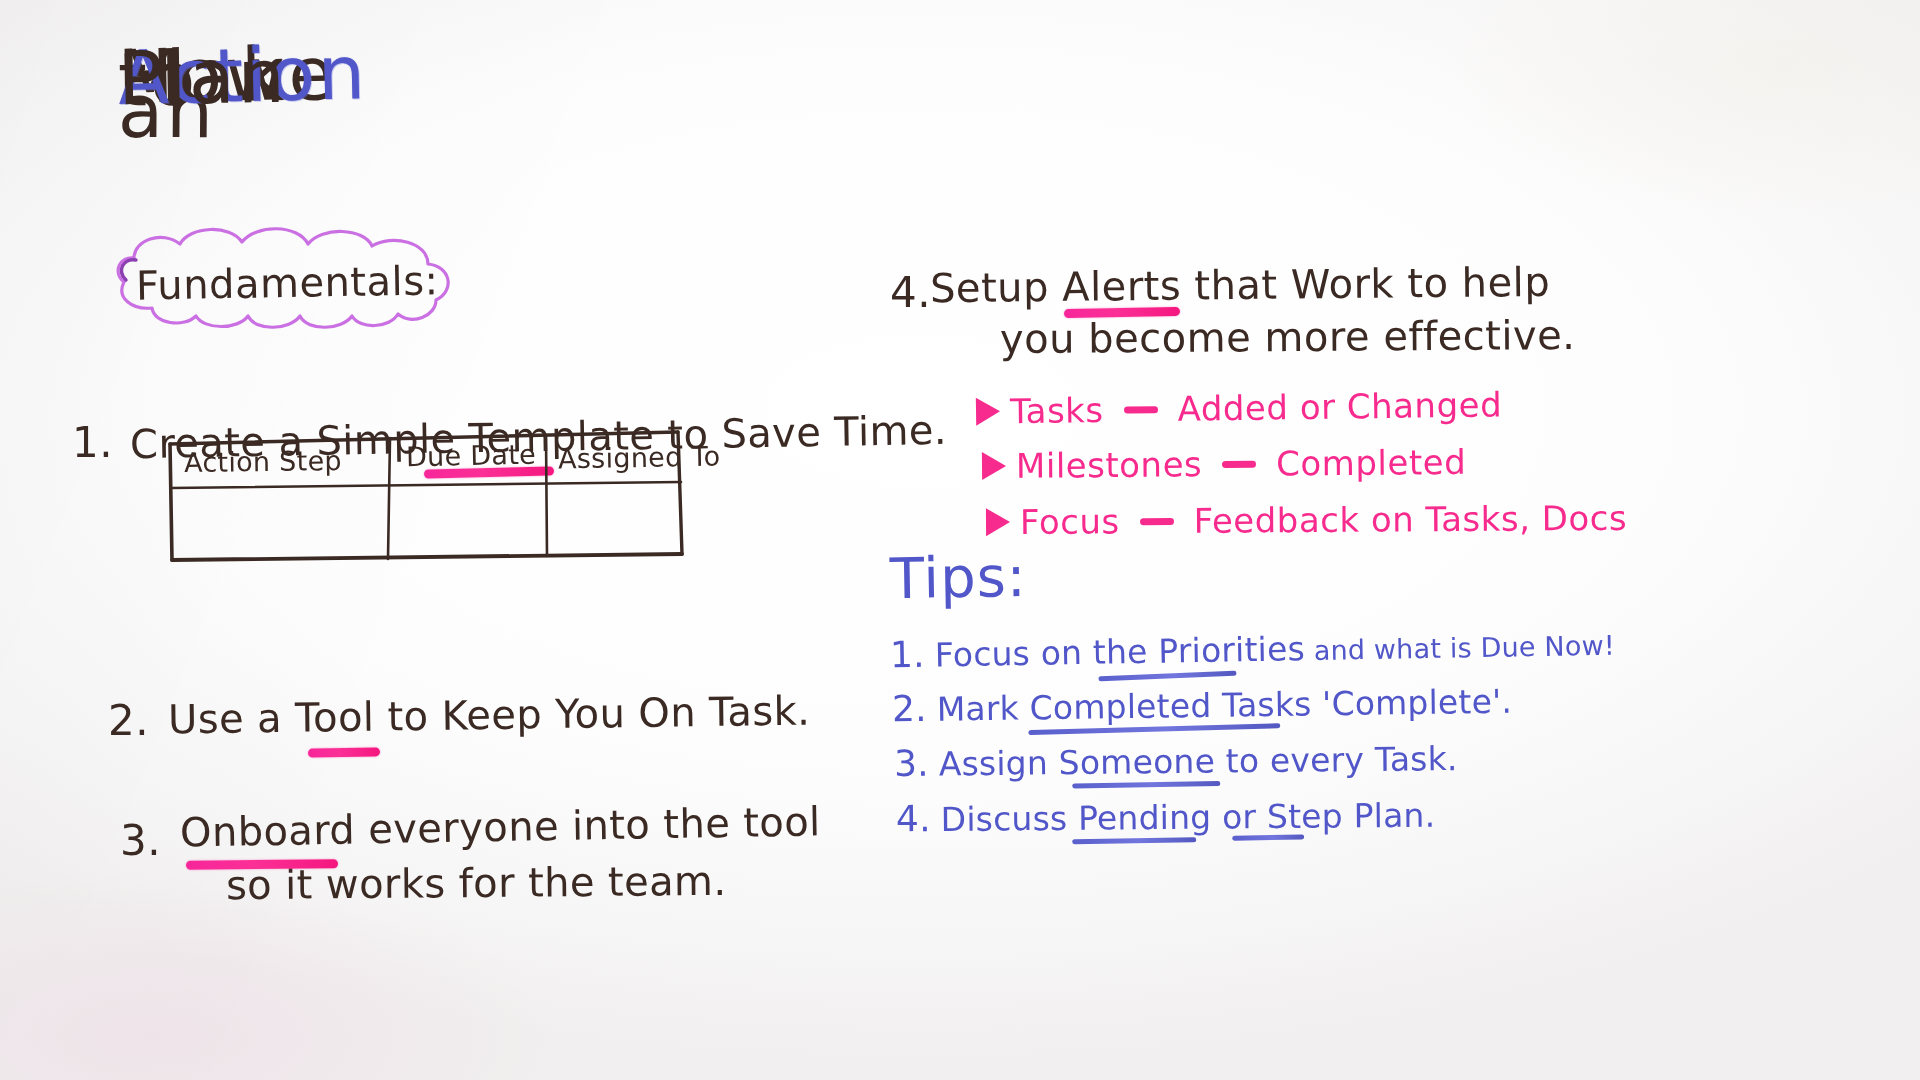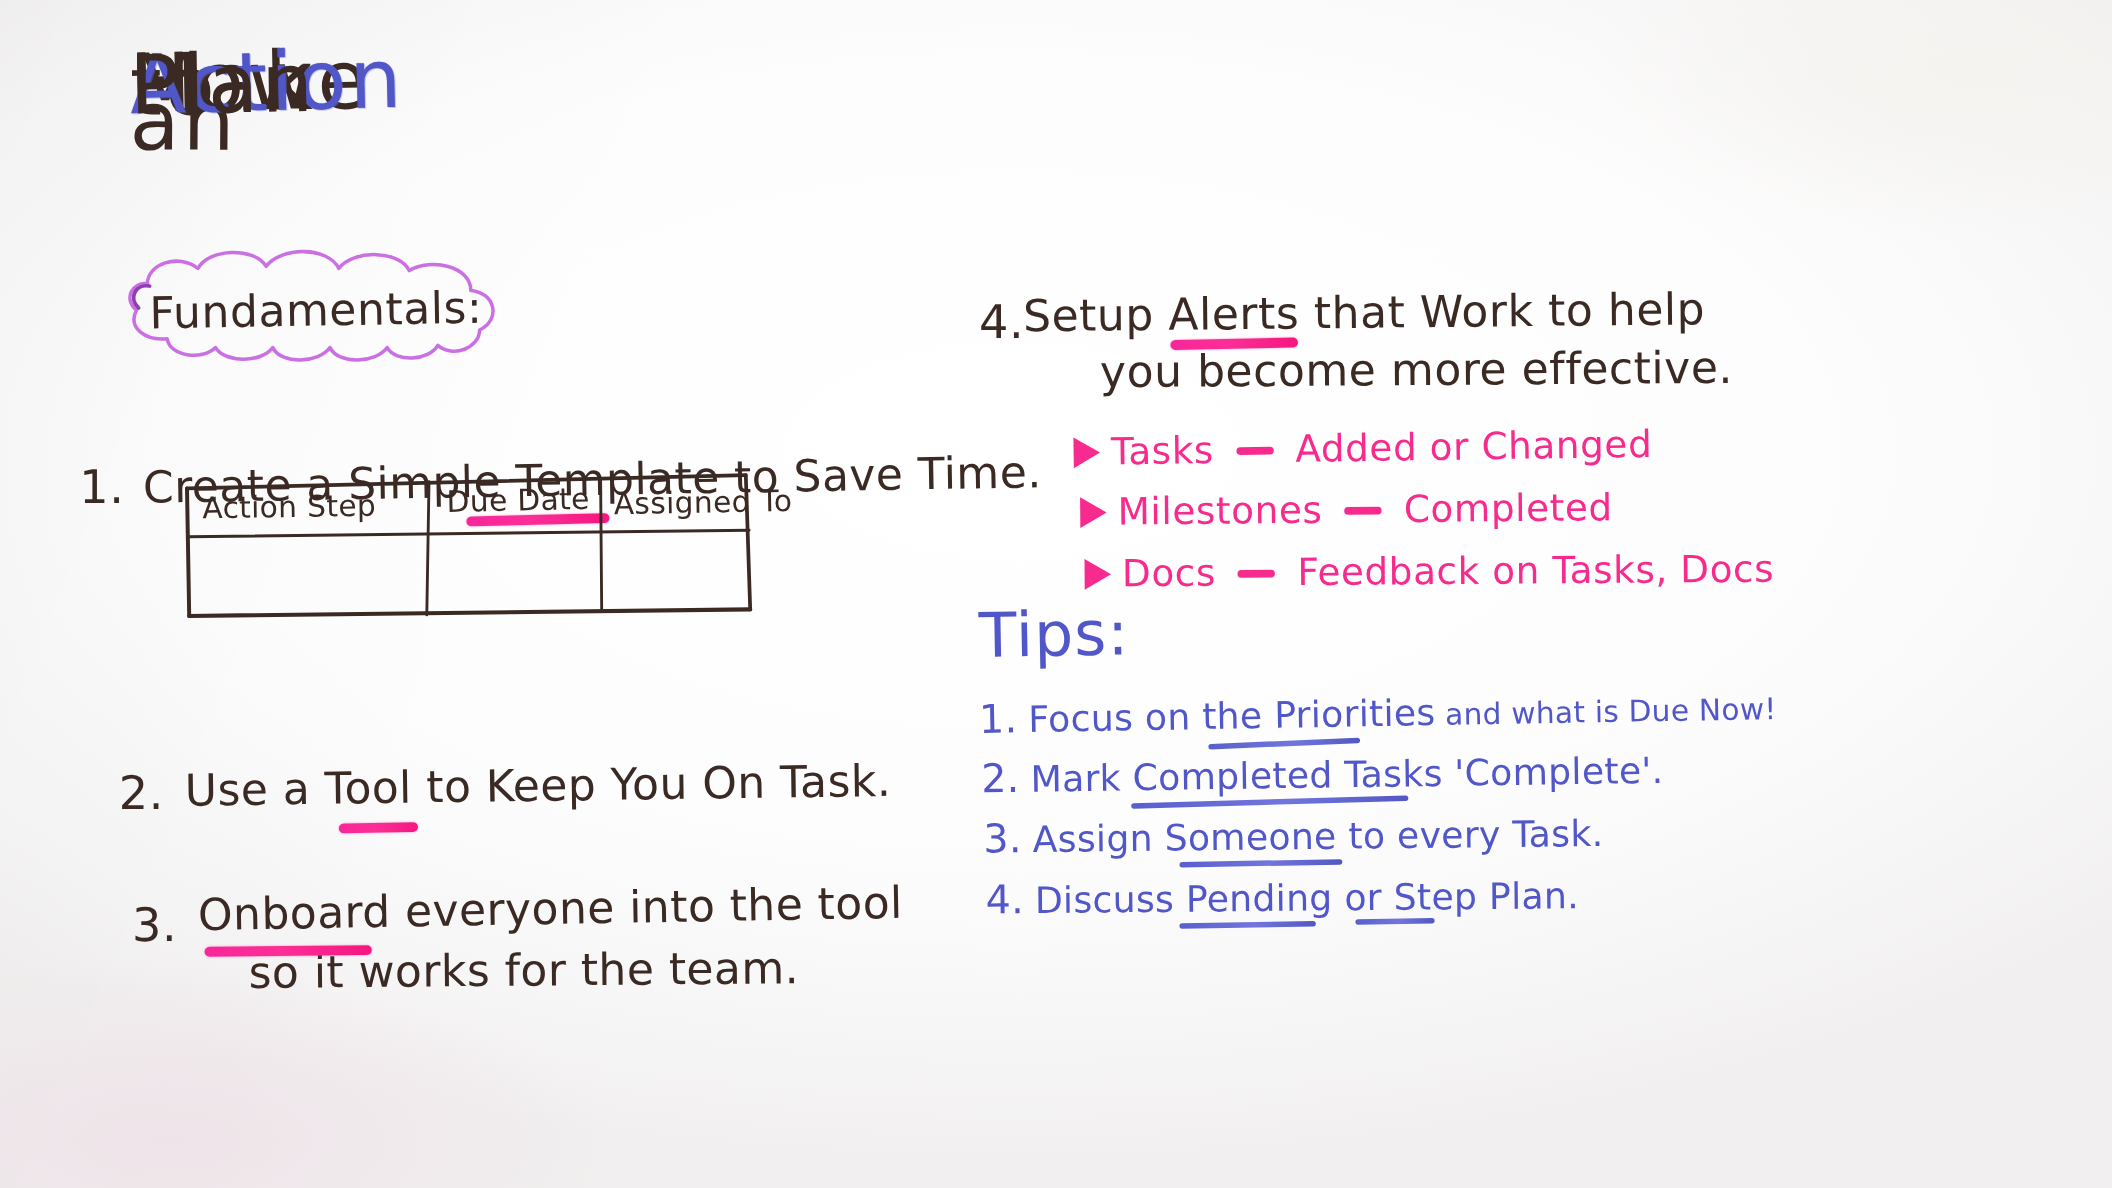--- a/index.html
+++ b/index.html
@@ -300,21 +300,21 @@
 
     <div class="bullet-row" style="left:122px; top:444px; transform:rotate(-0.5deg);">
       <span class="tri"></span>
       <span class="ink hw pink" style="position:static;">Milestones</span>
       <span class="dash"></span>
       <span class="ink hw pink" style="position:static;">Completed</span>
     </div>
 
     <div class="bullet-row" style="left:126px; top:500px; transform:rotate(-0.4deg);">
       <span class="tri"></span>
-      <span class="ink hw pink" style="position:static;">Docs</span>
+      <span class="ink hw pink" style="position:static;">Focus</span>
       <span class="dash"></span>
       <span class="ink hw pink" style="position:static;">Feedback on Tasks, Docs</span>
     </div>
 
     <span class="ink hw" id="tips-title">Tips:</span>
 
     <div class="tip-row" style="left:30px; top:628px; transform:rotate(-1deg);">
       <span class="tnum">1.</span><span>Focus on the </span><span>Priorities</span><span class="tip-small"> and what is Due Now!</span>
       <span class="blue-ul" style="left:208px; top:44px; width:138px; transform:rotate(-1.4deg);"></span>
     </div>

